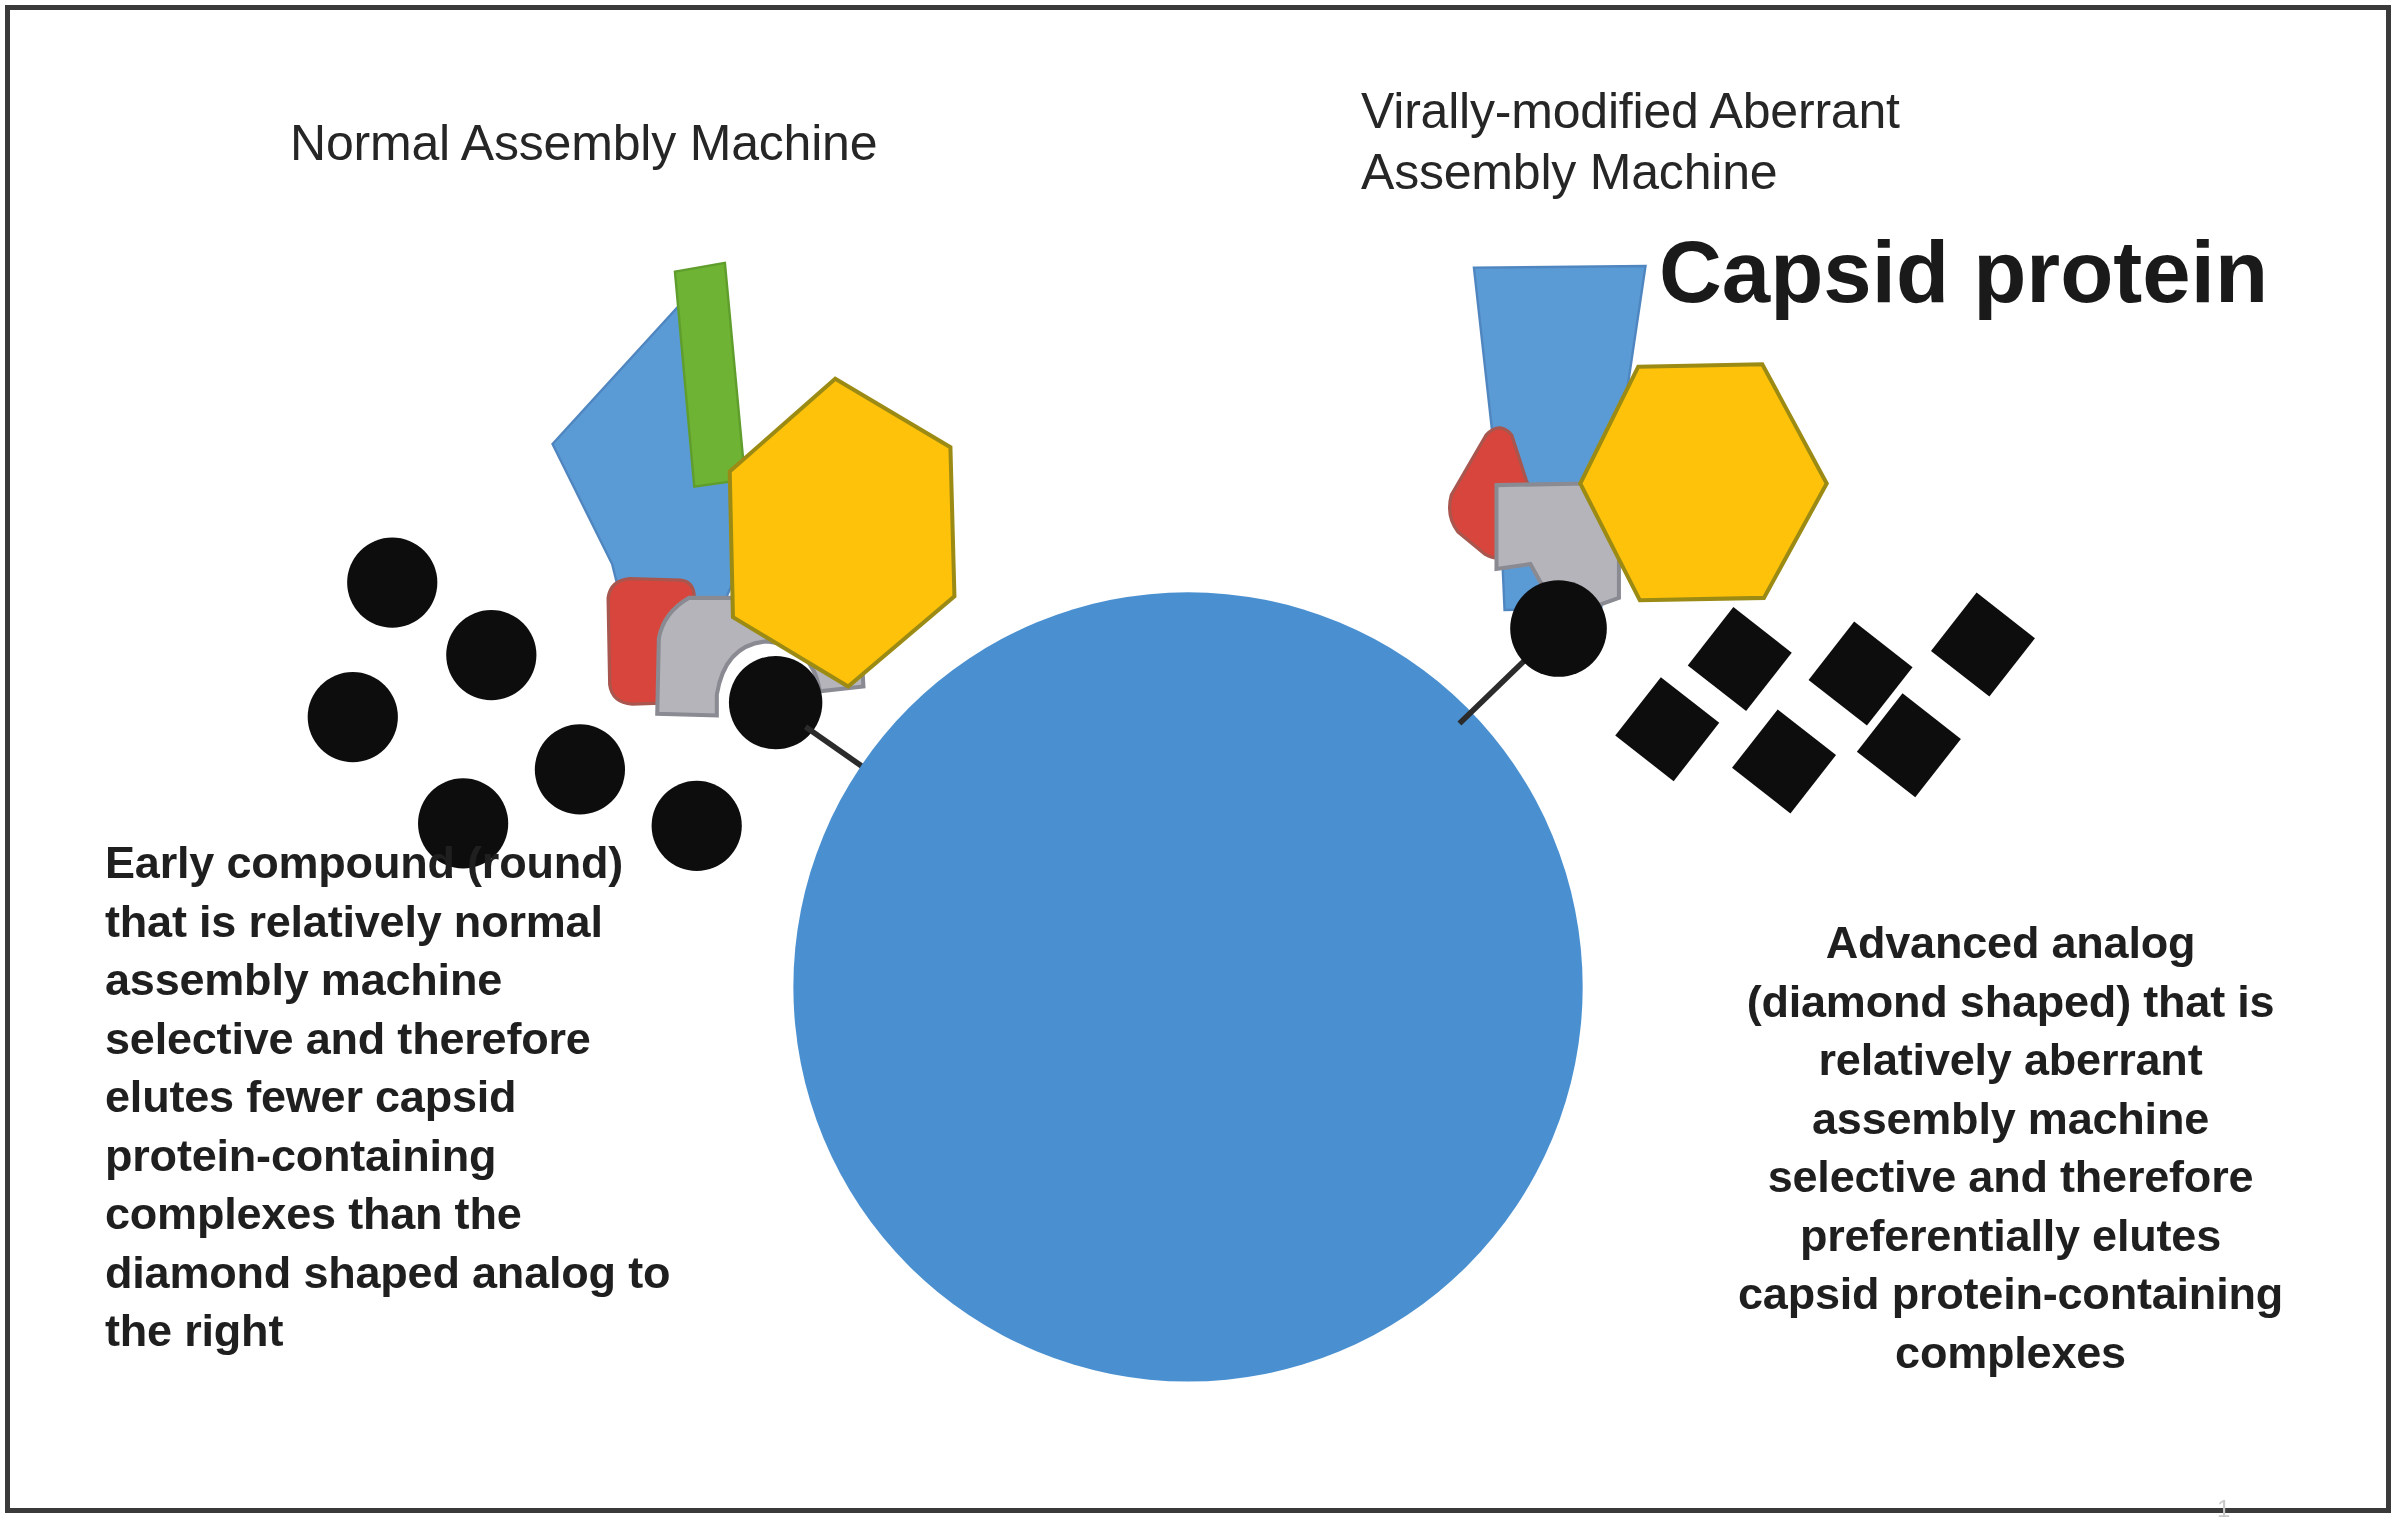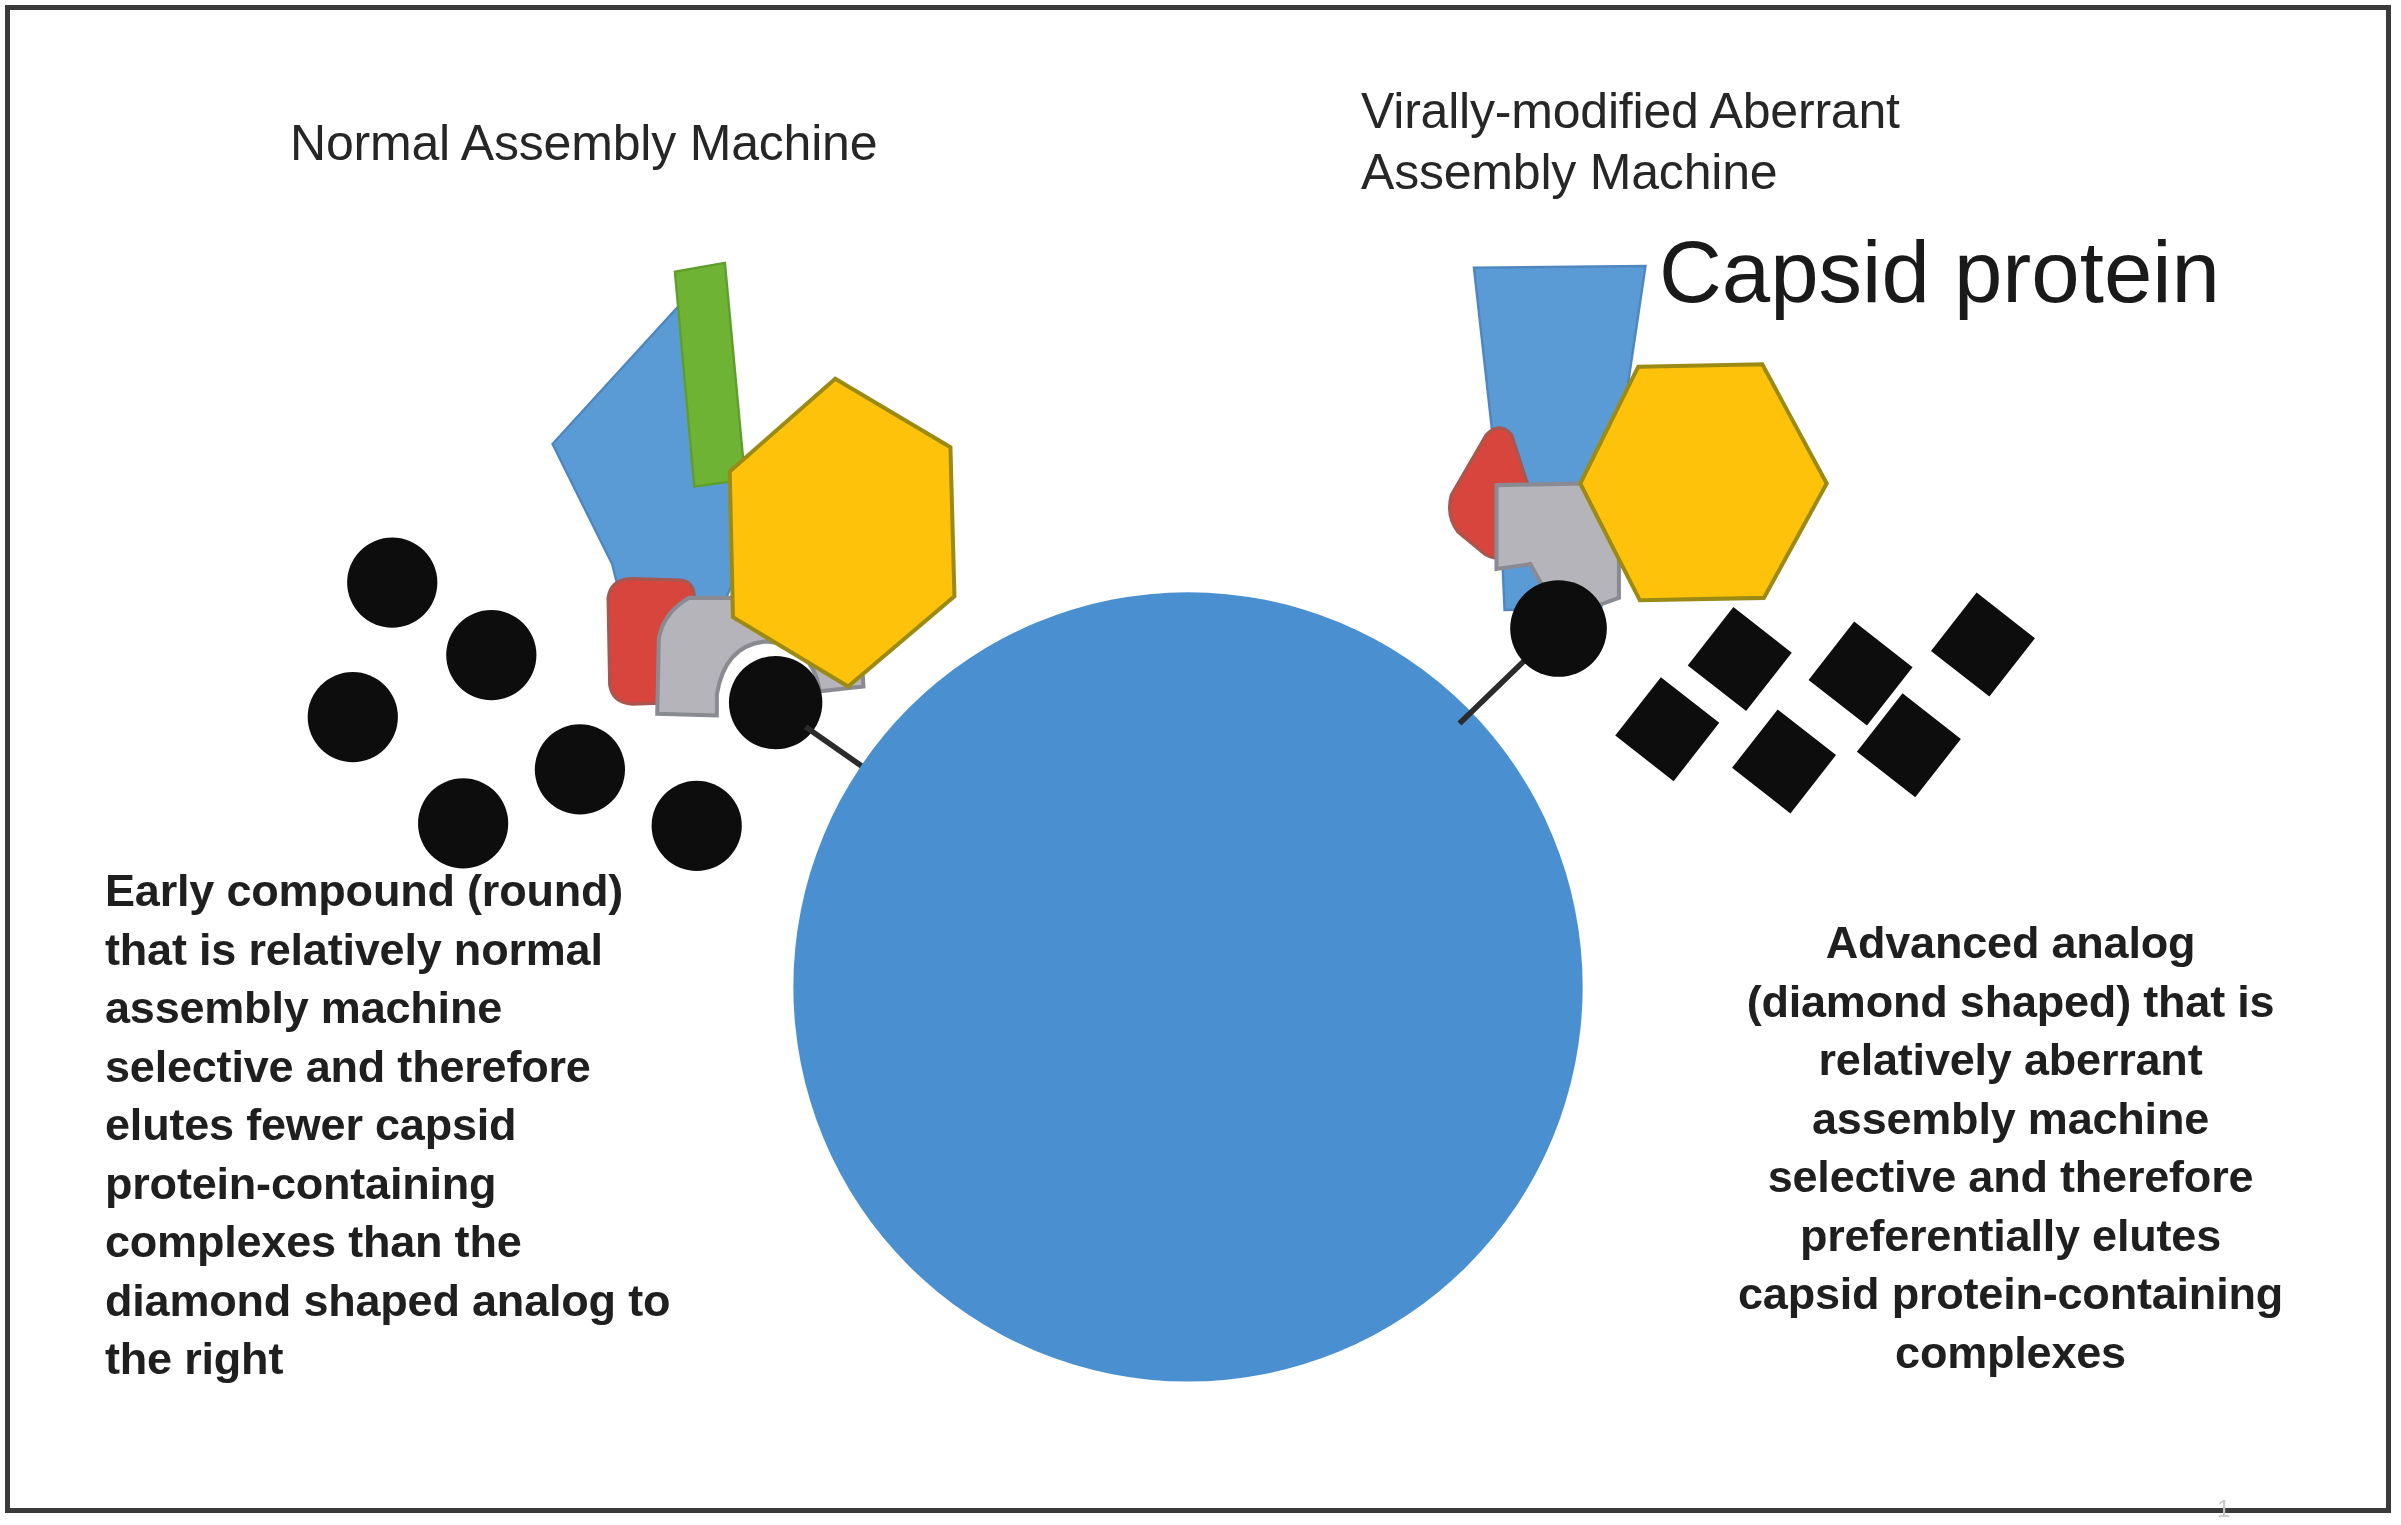--- a/index.html
+++ b/index.html
@@ -51,36 +51,36 @@
   #heading-right {
     left: 1361px;
     top: 81px;
   }
   #capsid-label {
     position: absolute;
     left: 1659px;
     top: 226px;
     color: #1a1a1a;
     font-size: 87px;
-    font-weight: 400;
+    font-weight: 700;
     line-height: 1.05;
     white-space: nowrap;
   }
   .caption {
     position: absolute;
     color: #1f1f1f;
     font-size: 45px;
     font-weight: 600;
     line-height: 1.30;
     white-space: pre-line;
     letter-spacing: -0.2px;
   }
   #caption-left {
     left: 105px;
-    top: 862px;
+    top: 834px;
     width: 636px;
   }
   #caption-right {
     left: 1680px;
     top: 914px;
     width: 661px;
     text-align: center;
   }
   #resin-label {
     position: absolute;

